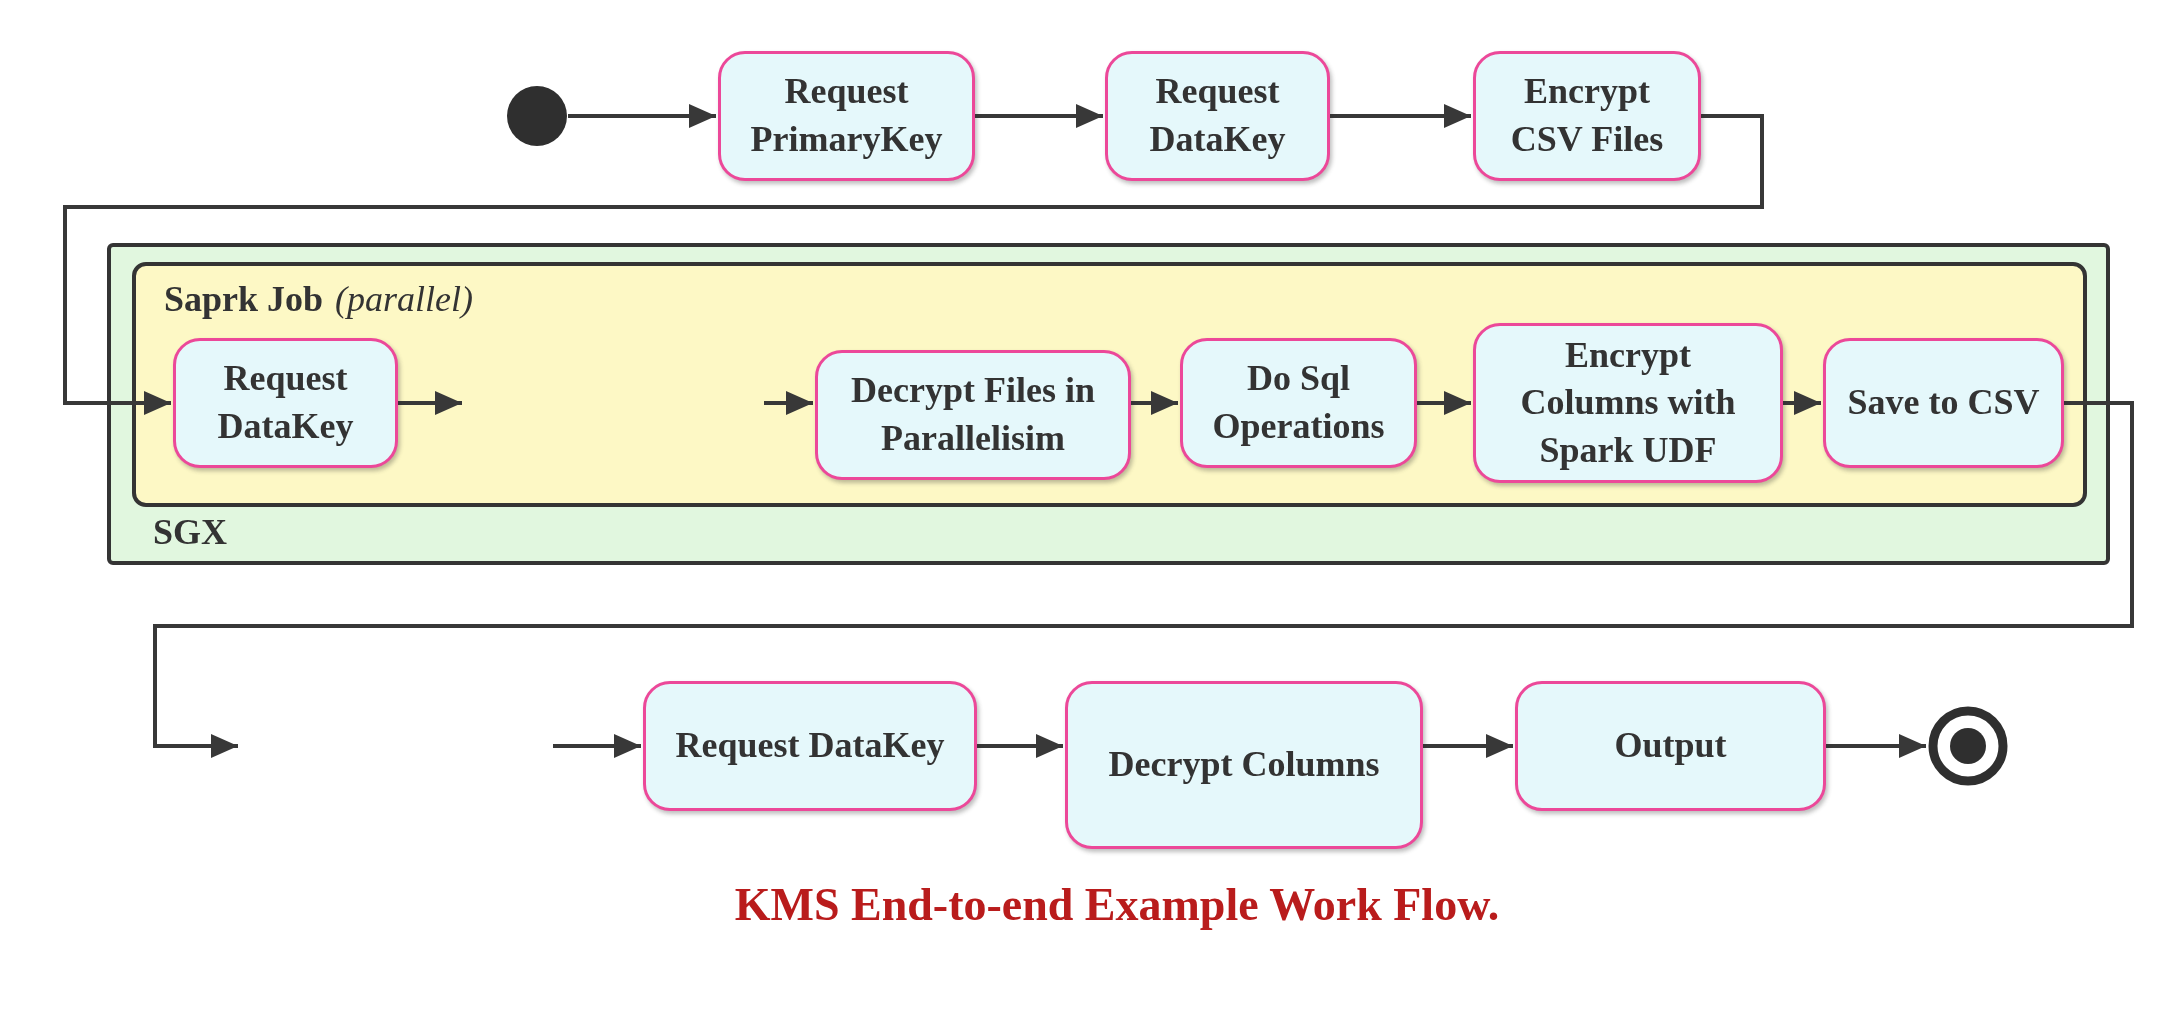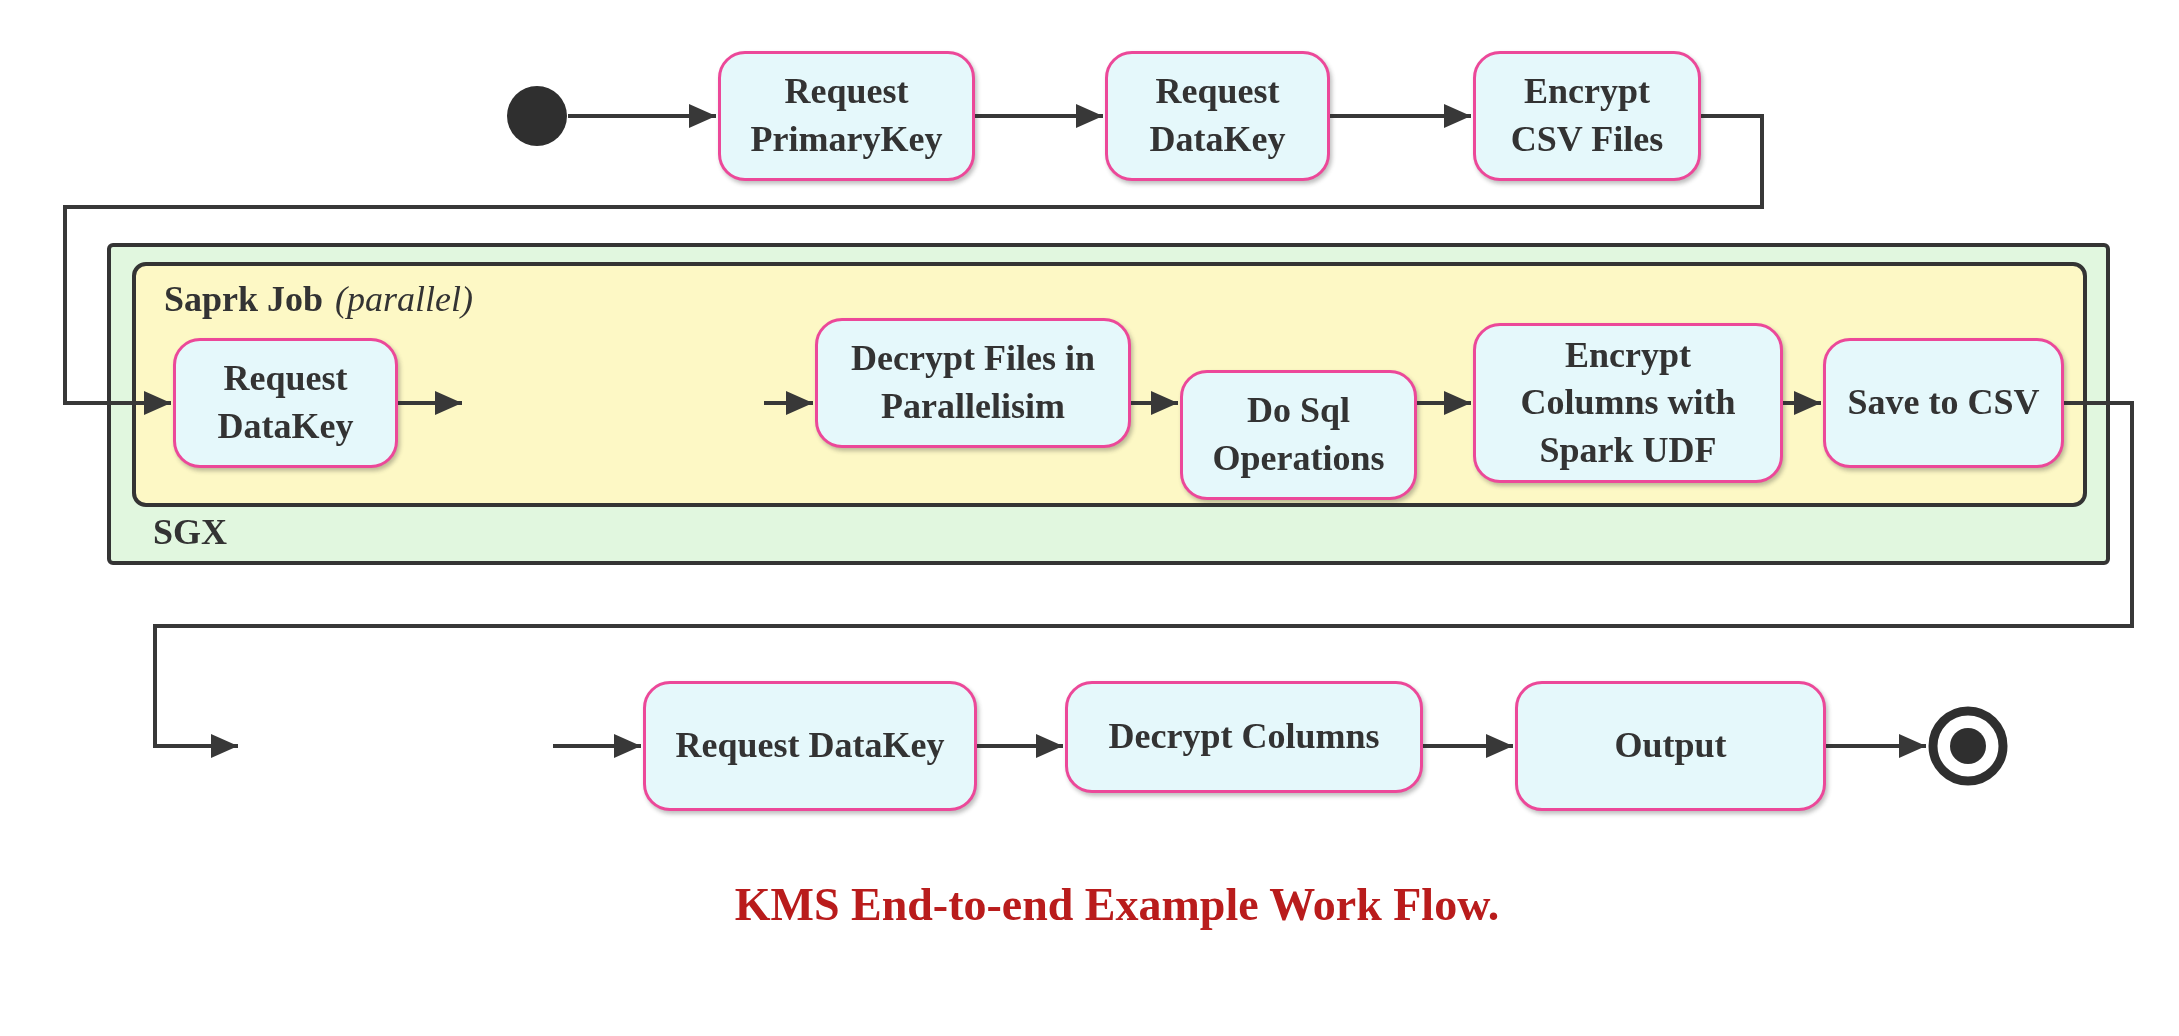--- a/index.html
+++ b/index.html
@@ -49,27 +49,27 @@
     white-space: pre-line;
     font-size: 36px; font-weight: bold; line-height: 1.32;
     color: #333333;
     box-shadow: 2px 3px 4px rgba(40,40,40,0.30);
   }
   #node-request-primarykey   { left: 718px;  top: 51px;  width: 257px; height: 130px; }
   #node-request-datakey-top  { left: 1105px; top: 51px;  width: 225px; height: 130px; }
   #node-encrypt-csv-files    { left: 1473px; top: 51px;  width: 228px; height: 130px; }
   #node-request-datakey-sgx  { left: 173px;  top: 338px; width: 225px; height: 130px; }
   #node-read-files-in-binary { left: 464px;  top: 338px; width: 300px; height: 130px; }
-  #node-decrypt-files        { left: 815px;  top: 318px; width: 316px; height: 130px; }
-  #node-do-sql-operations    { left: 1180px; top: 338px; width: 237px; height: 130px; margin-top: 32px; }
+  #node-decrypt-files        { left: 815px;  top: 350px; width: 316px; height: 130px; }
+  #node-do-sql-operations    { left: 1180px; top: 338px; width: 237px; height: 130px; }
   #node-encrypt-columns      { left: 1473px; top: 323px; width: 310px; height: 160px; }
   #node-save-to-csv          { left: 1823px; top: 338px; width: 241px; height: 130px; }
   #node-read-csv             { left: 240px;  top: 681px; width: 313px; height: 130px; }
   #node-request-datakey-out  { left: 643px;  top: 681px; width: 334px; height: 130px; }
-  #node-decrypt-columns      { left: 1065px; top: 681px; width: 358px; height: 112px; }
+  #node-decrypt-columns      { left: 1065px; top: 681px; width: 358px; height: 168px; }
   #node-output               { left: 1515px; top: 681px; width: 311px; height: 130px; }
 
   
   .caption {
     position: absolute;
     left: 1117px; top: 878px;
     transform: translateX(-50%);
     font-size: 46px; font-weight: bold;
     color: #b91c1c;
     white-space: nowrap;

